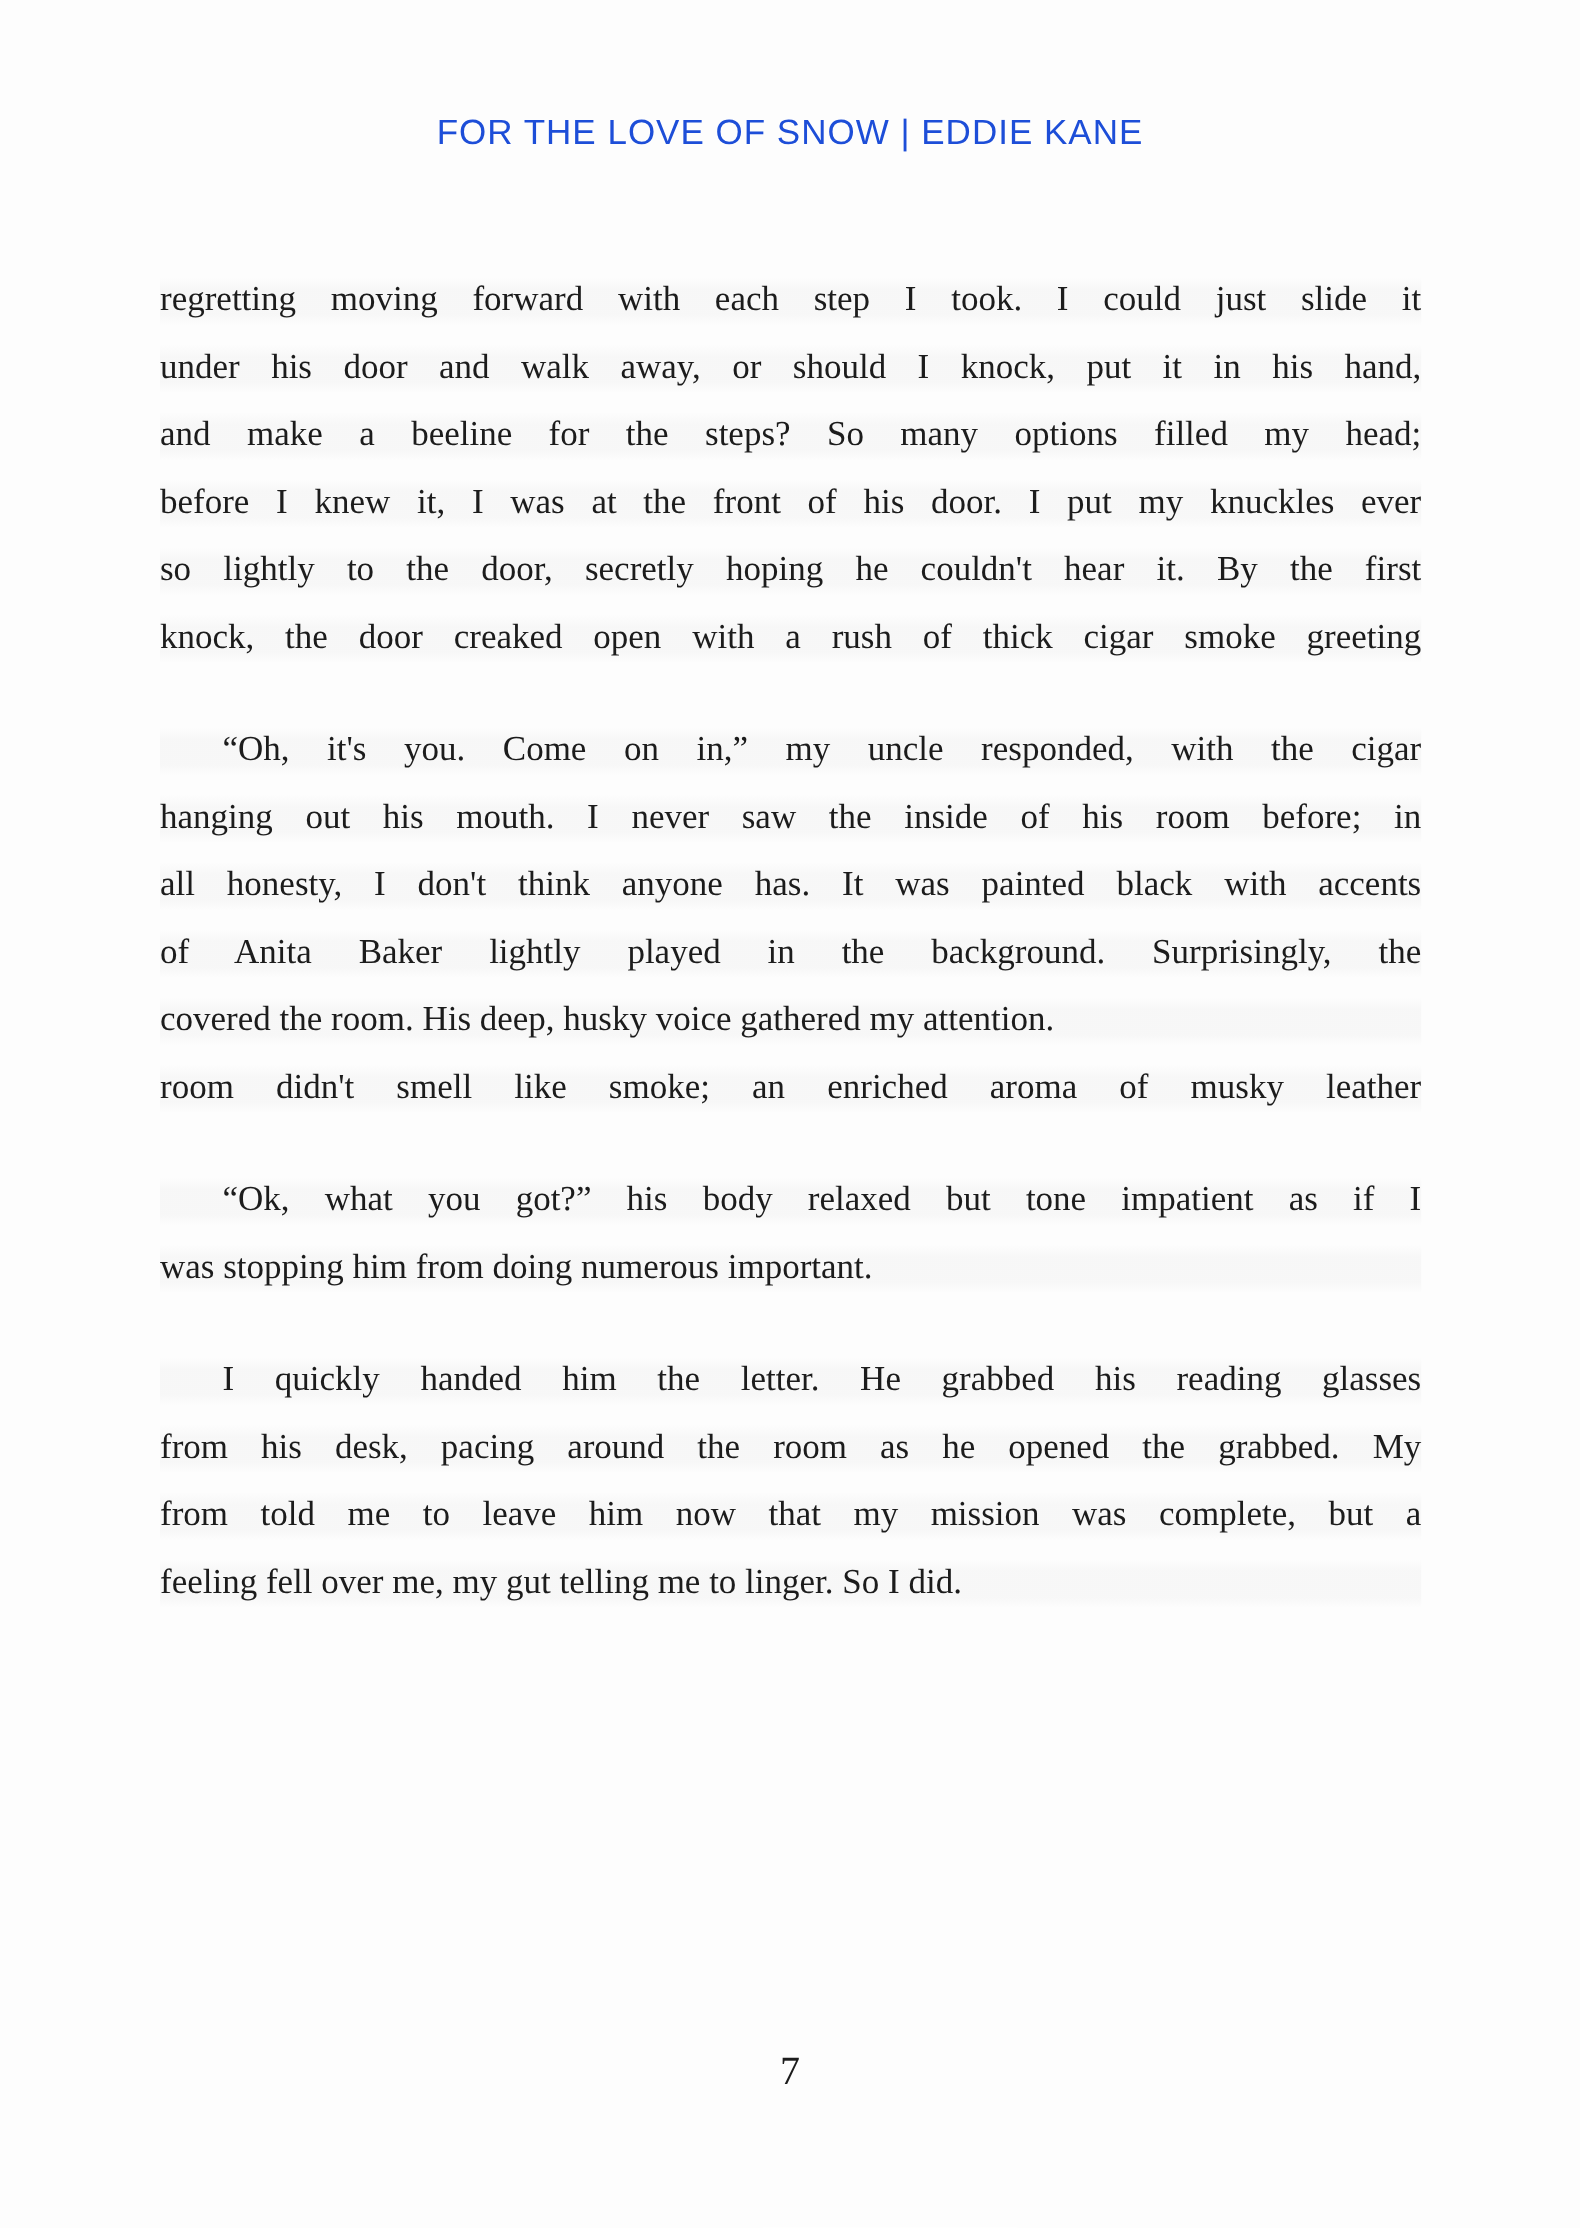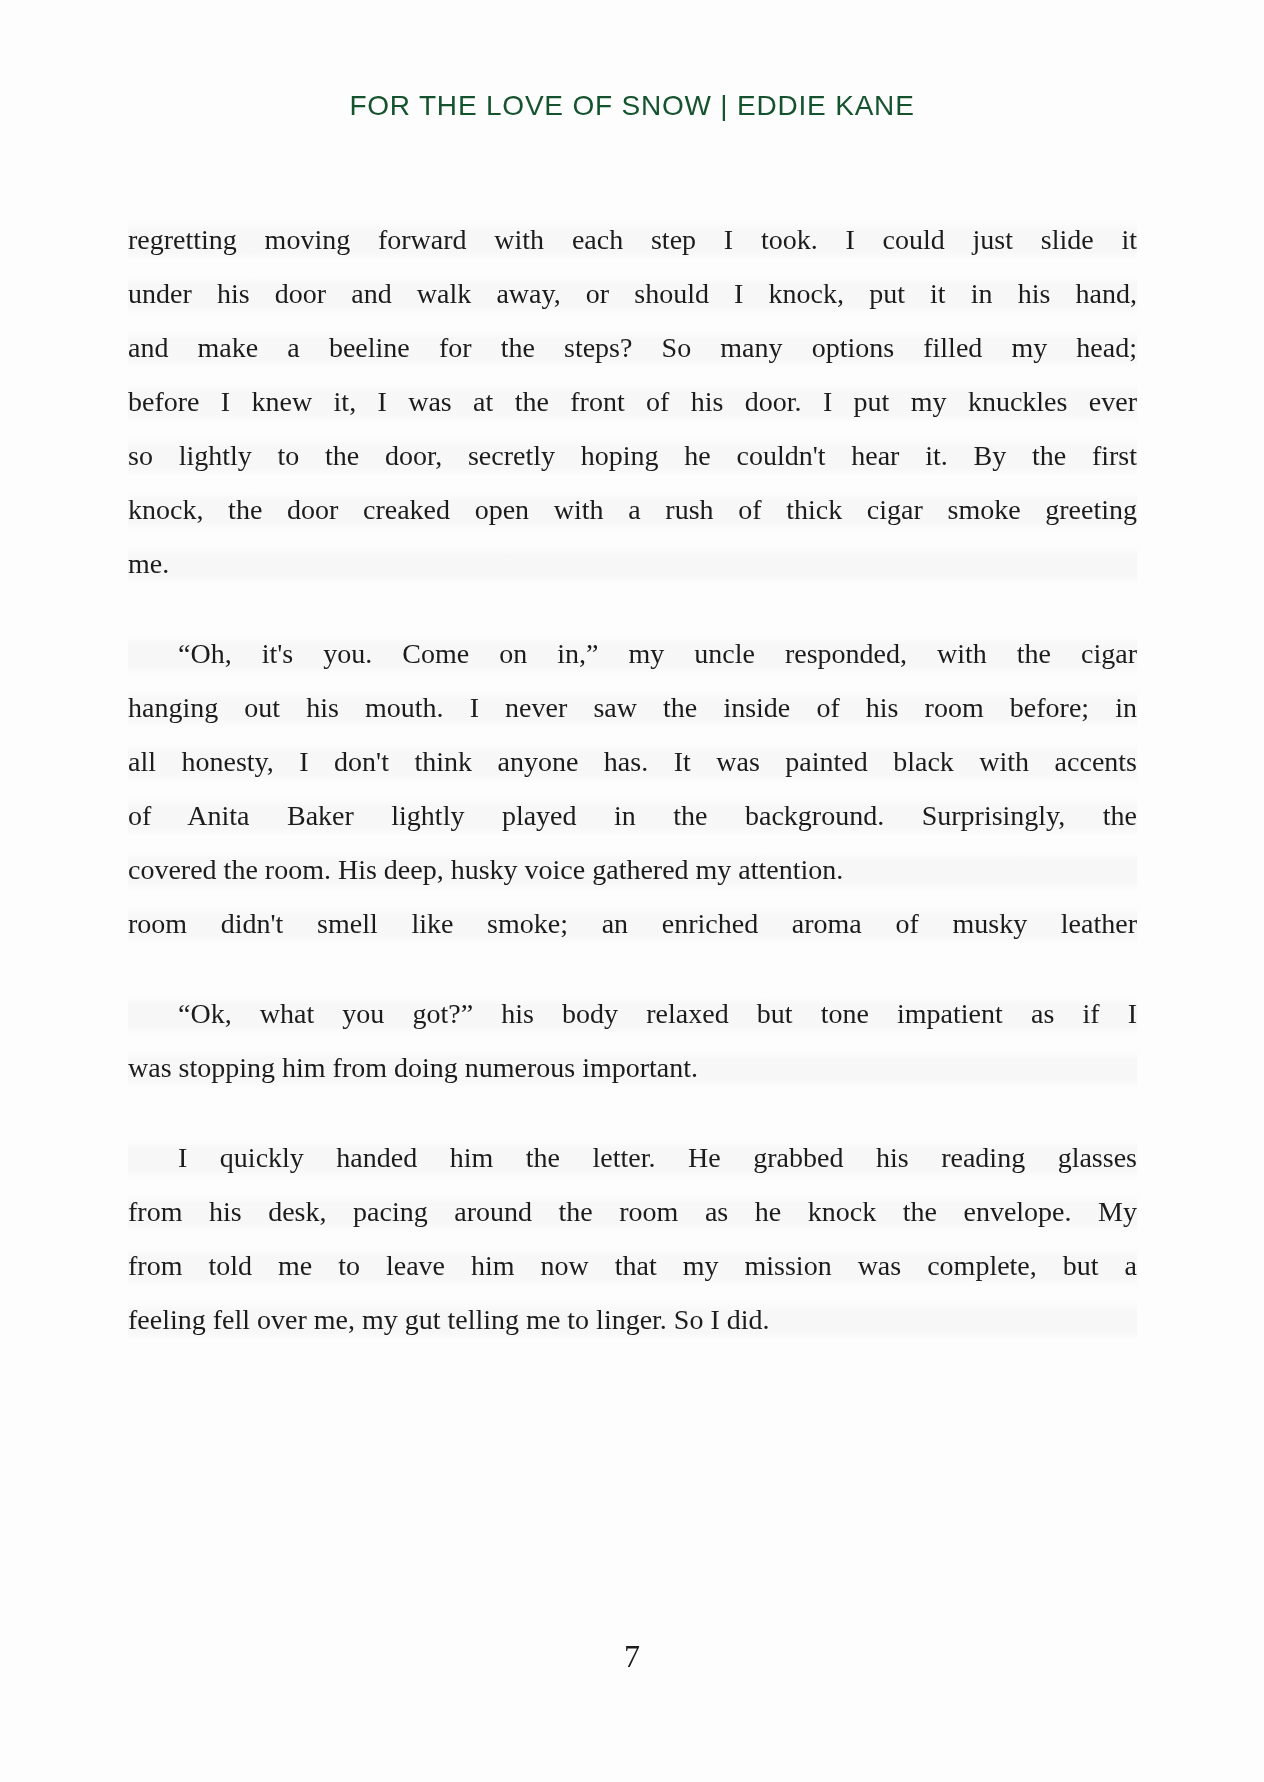--- a/index.html
+++ b/index.html
@@ -15,21 +15,21 @@
     overflow: hidden;
     color: #1f1f1f;
   }
   .running-header {
     position: absolute;
     top: 90px; left: 0; width: 100%;
     text-align: center;
     font-family: "Liberation Sans", sans-serif;
     font-size: 28px;
     letter-spacing: 0.8px;
-    color: #14532d;
+    color: #1d4ed8;
   }
   .content {
     position: absolute;
     top: 213px; left: 128px;
     width: 1009px;
     font-size: 28px;
     line-height: 54px;
     color: #1c1c1c;
   }
   .para { margin: 0 0 36px 0; }
@@ -60,36 +60,35 @@
   <div class="running-header">FOR THE LOVE OF SNOW | EDDIE KANE</div>
 
   <div class="content">
       <div class="para">
         <div class="line">regretting moving forward with each step I took. I could just slide it</div>
         <div class="line">under his door and walk away, or should I knock, put it in his hand,</div>
         <div class="line">and make a beeline for the steps? So many options filled my head;</div>
         <div class="line">before I knew it, I was at the front of his door. I put my knuckles ever</div>
         <div class="line">so lightly to the door, secretly hoping he couldn't hear it. By the first</div>
         <div class="line">knock, the door creaked open with a rush of thick cigar smoke greeting</div>
-        <div class="line last">me.</div>
       </div>
       <div class="para">
         <div class="line first">“Oh, it's you. Come on in,” my uncle responded, with the cigar</div>
         <div class="line">hanging out his mouth. I never saw the inside of his room before; in</div>
         <div class="line">all honesty, I don't think anyone has. It was painted black with accents</div>
         <div class="line">of Anita Baker lightly played in the background. Surprisingly, the</div>
         <div class="line last">covered the room. His deep, husky voice gathered my attention.</div>
         <div class="line">room didn't smell like smoke; an enriched aroma of musky leather</div>
       </div>
       <div class="para">
         <div class="line first">“Ok, what you got?” his body relaxed but tone impatient as if I</div>
         <div class="line last">was stopping him from doing numerous important.</div>
       </div>
       <div class="para">
         <div class="line first">I quickly handed him the letter. He grabbed his reading glasses</div>
-        <div class="line">from his desk, pacing around the room as he knock the envelope. My</div>
+        <div class="line">from his desk, pacing around the room as he opened the grabbed. My</div>
         <div class="line">from told me to leave him now that my mission was complete, but a</div>
         <div class="line last">feeling fell over me, my gut telling me to linger. So I did.</div>
       </div>
     </div>
 
   <div class="page-number">7</div>
 </div>
 
 </body></html>

